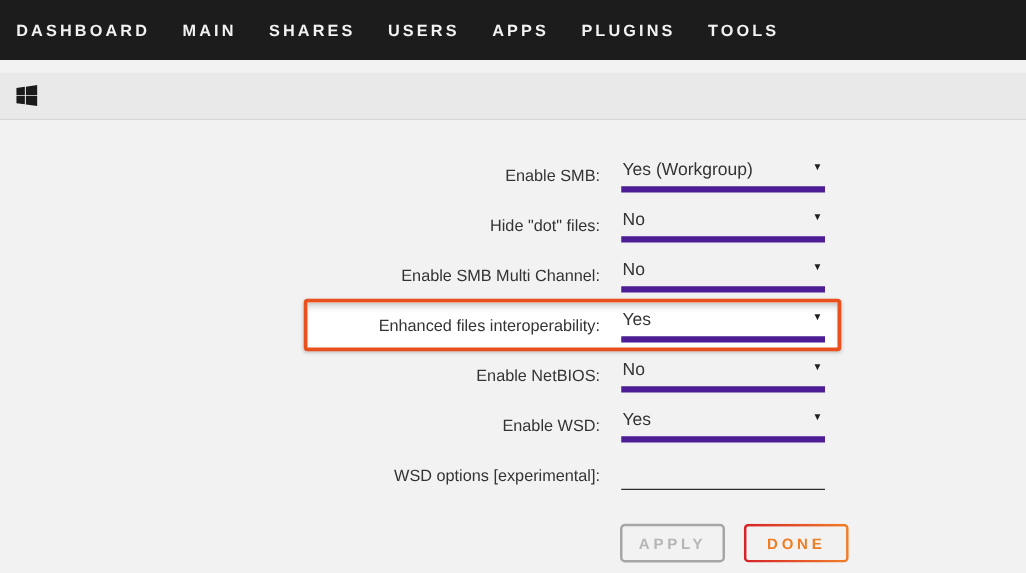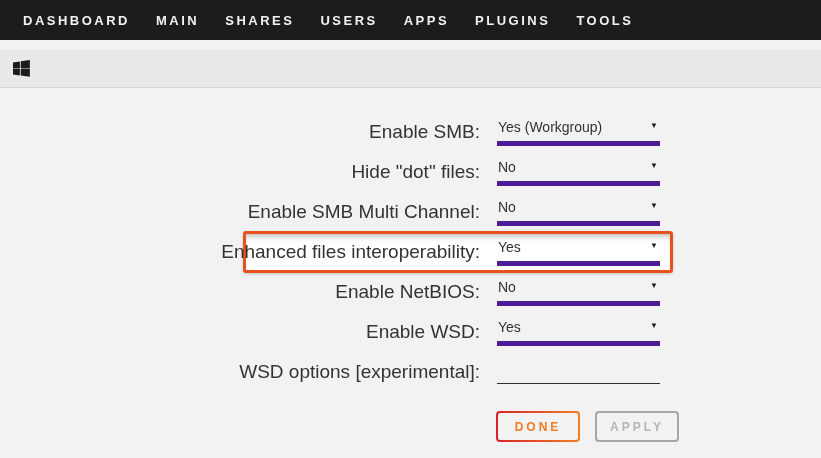--- a/index.html
+++ b/index.html
@@ -6,25 +6,24 @@
   html,body { width:821px; height:458px; }
   body {
     background:#f2f2f2;
     font-family:"Liberation Sans", sans-serif;
     overflow:hidden;
     position:relative;
   }
 
   
   .navbar {
-    height:40px;
+    height:48px;
     background:#1d1c1c;
     display:flex;
     align-items:stretch;
-    padding-left:10px;
   }
   .nav-item {
     position:relative;
     display:flex;
     align-items:center;
     padding:0 13px;
     color:#f2f2f2;
     font-size:13px;
     font-weight:bold;
     letter-spacing:2.5px;
@@ -64,21 +63,21 @@
   .form-area { padding-top:24px; }
   .form-row {
     height:40px;
     display:flex;
     align-items:center;
     position:relative;
   }
   .row-label {
     width:480px;
     text-align:right;
-    font-size:19px;
+    font-size:13px;
     color:#333333;
     z-index:1;
   }
   .row-control {
     margin-left:17px;
     width:163px;
     z-index:1;
   }
   .select-box {
     position:relative;
@@ -240,17 +239,17 @@
   </div>
 
   <div class="form-row">
     <div class="row-label">WSD options [experimental]:</div>
     <div class="row-control">
       <input class="text-input" type="text" value="" style="">
     </div>
   </div>
 
   <div class="button-row">
+    <button class="btn btn-apply">APPLY</button>
     <button class="btn btn-done">DONE</button>
-    <button class="btn btn-apply">APPLY</button>
   </div>
 
 </div>
 
 </body></html>

